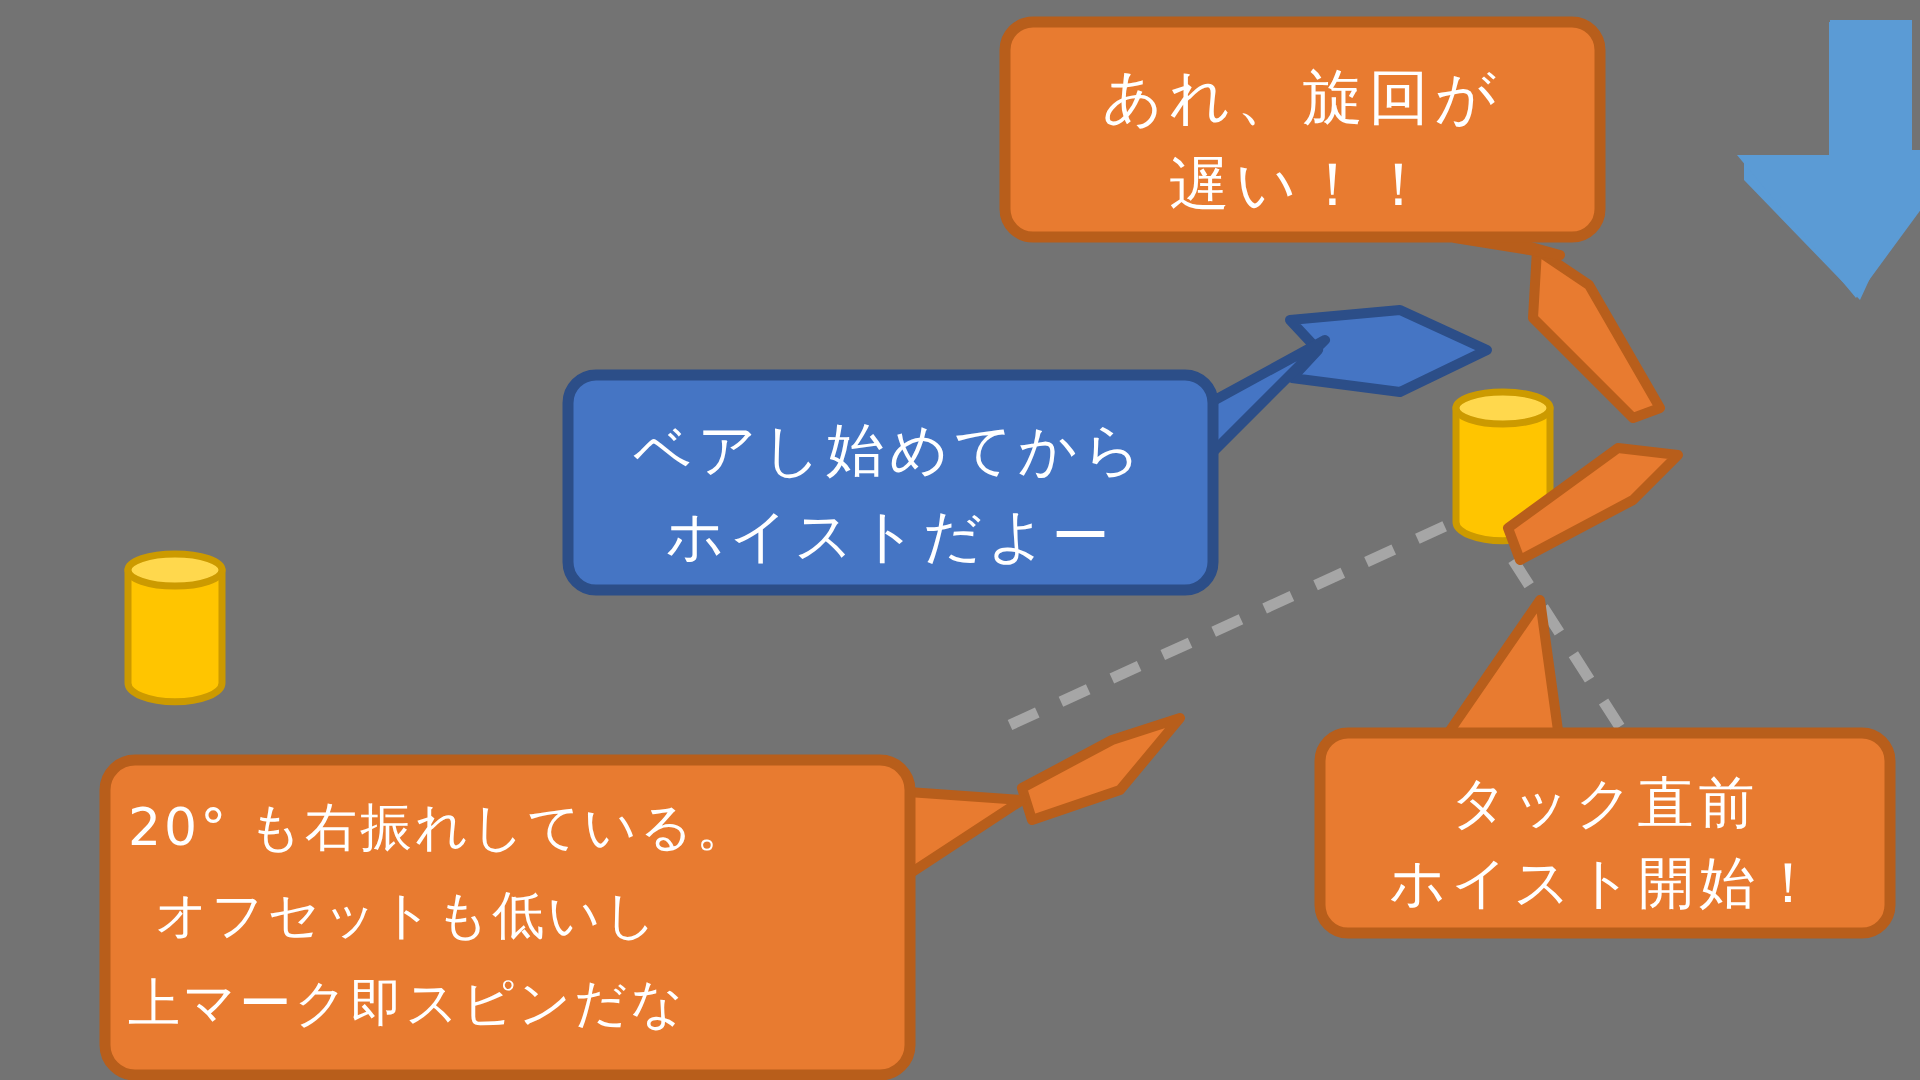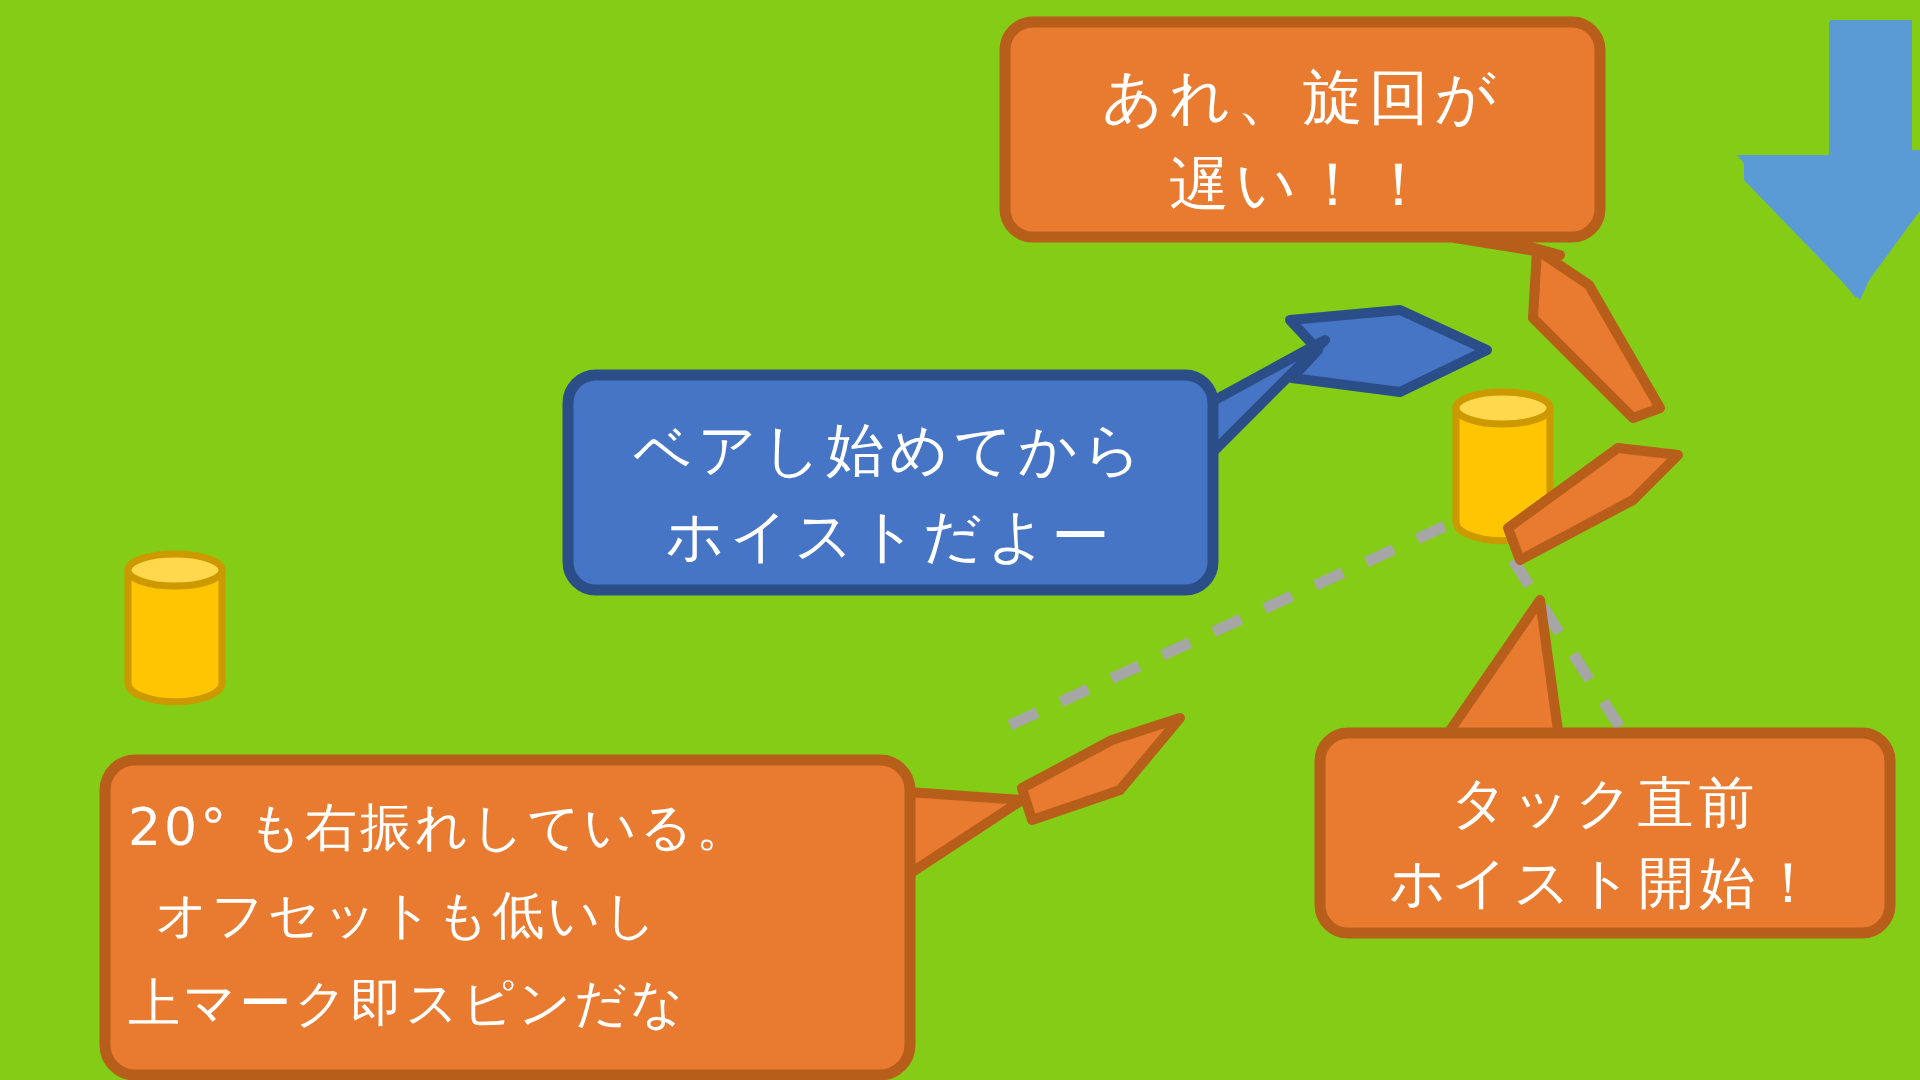--- a/index.html
+++ b/index.html
@@ -4,21 +4,21 @@
 <style>
   html, body {
     margin: 0;
     padding: 0;
     background: #ffffff;
   }
   #stage {
     position: relative;
     width: 1920px;
     height: 1080px;
-    background: #84cc16;
+    background: #737373;
     overflow: hidden;
     font-family: "DejaVu Sans", sans-serif;
   }
   #stage svg.layer {
     position: absolute;
     top: 0;
     left: 0;
     width: 1920px;
     height: 1080px;
   }

